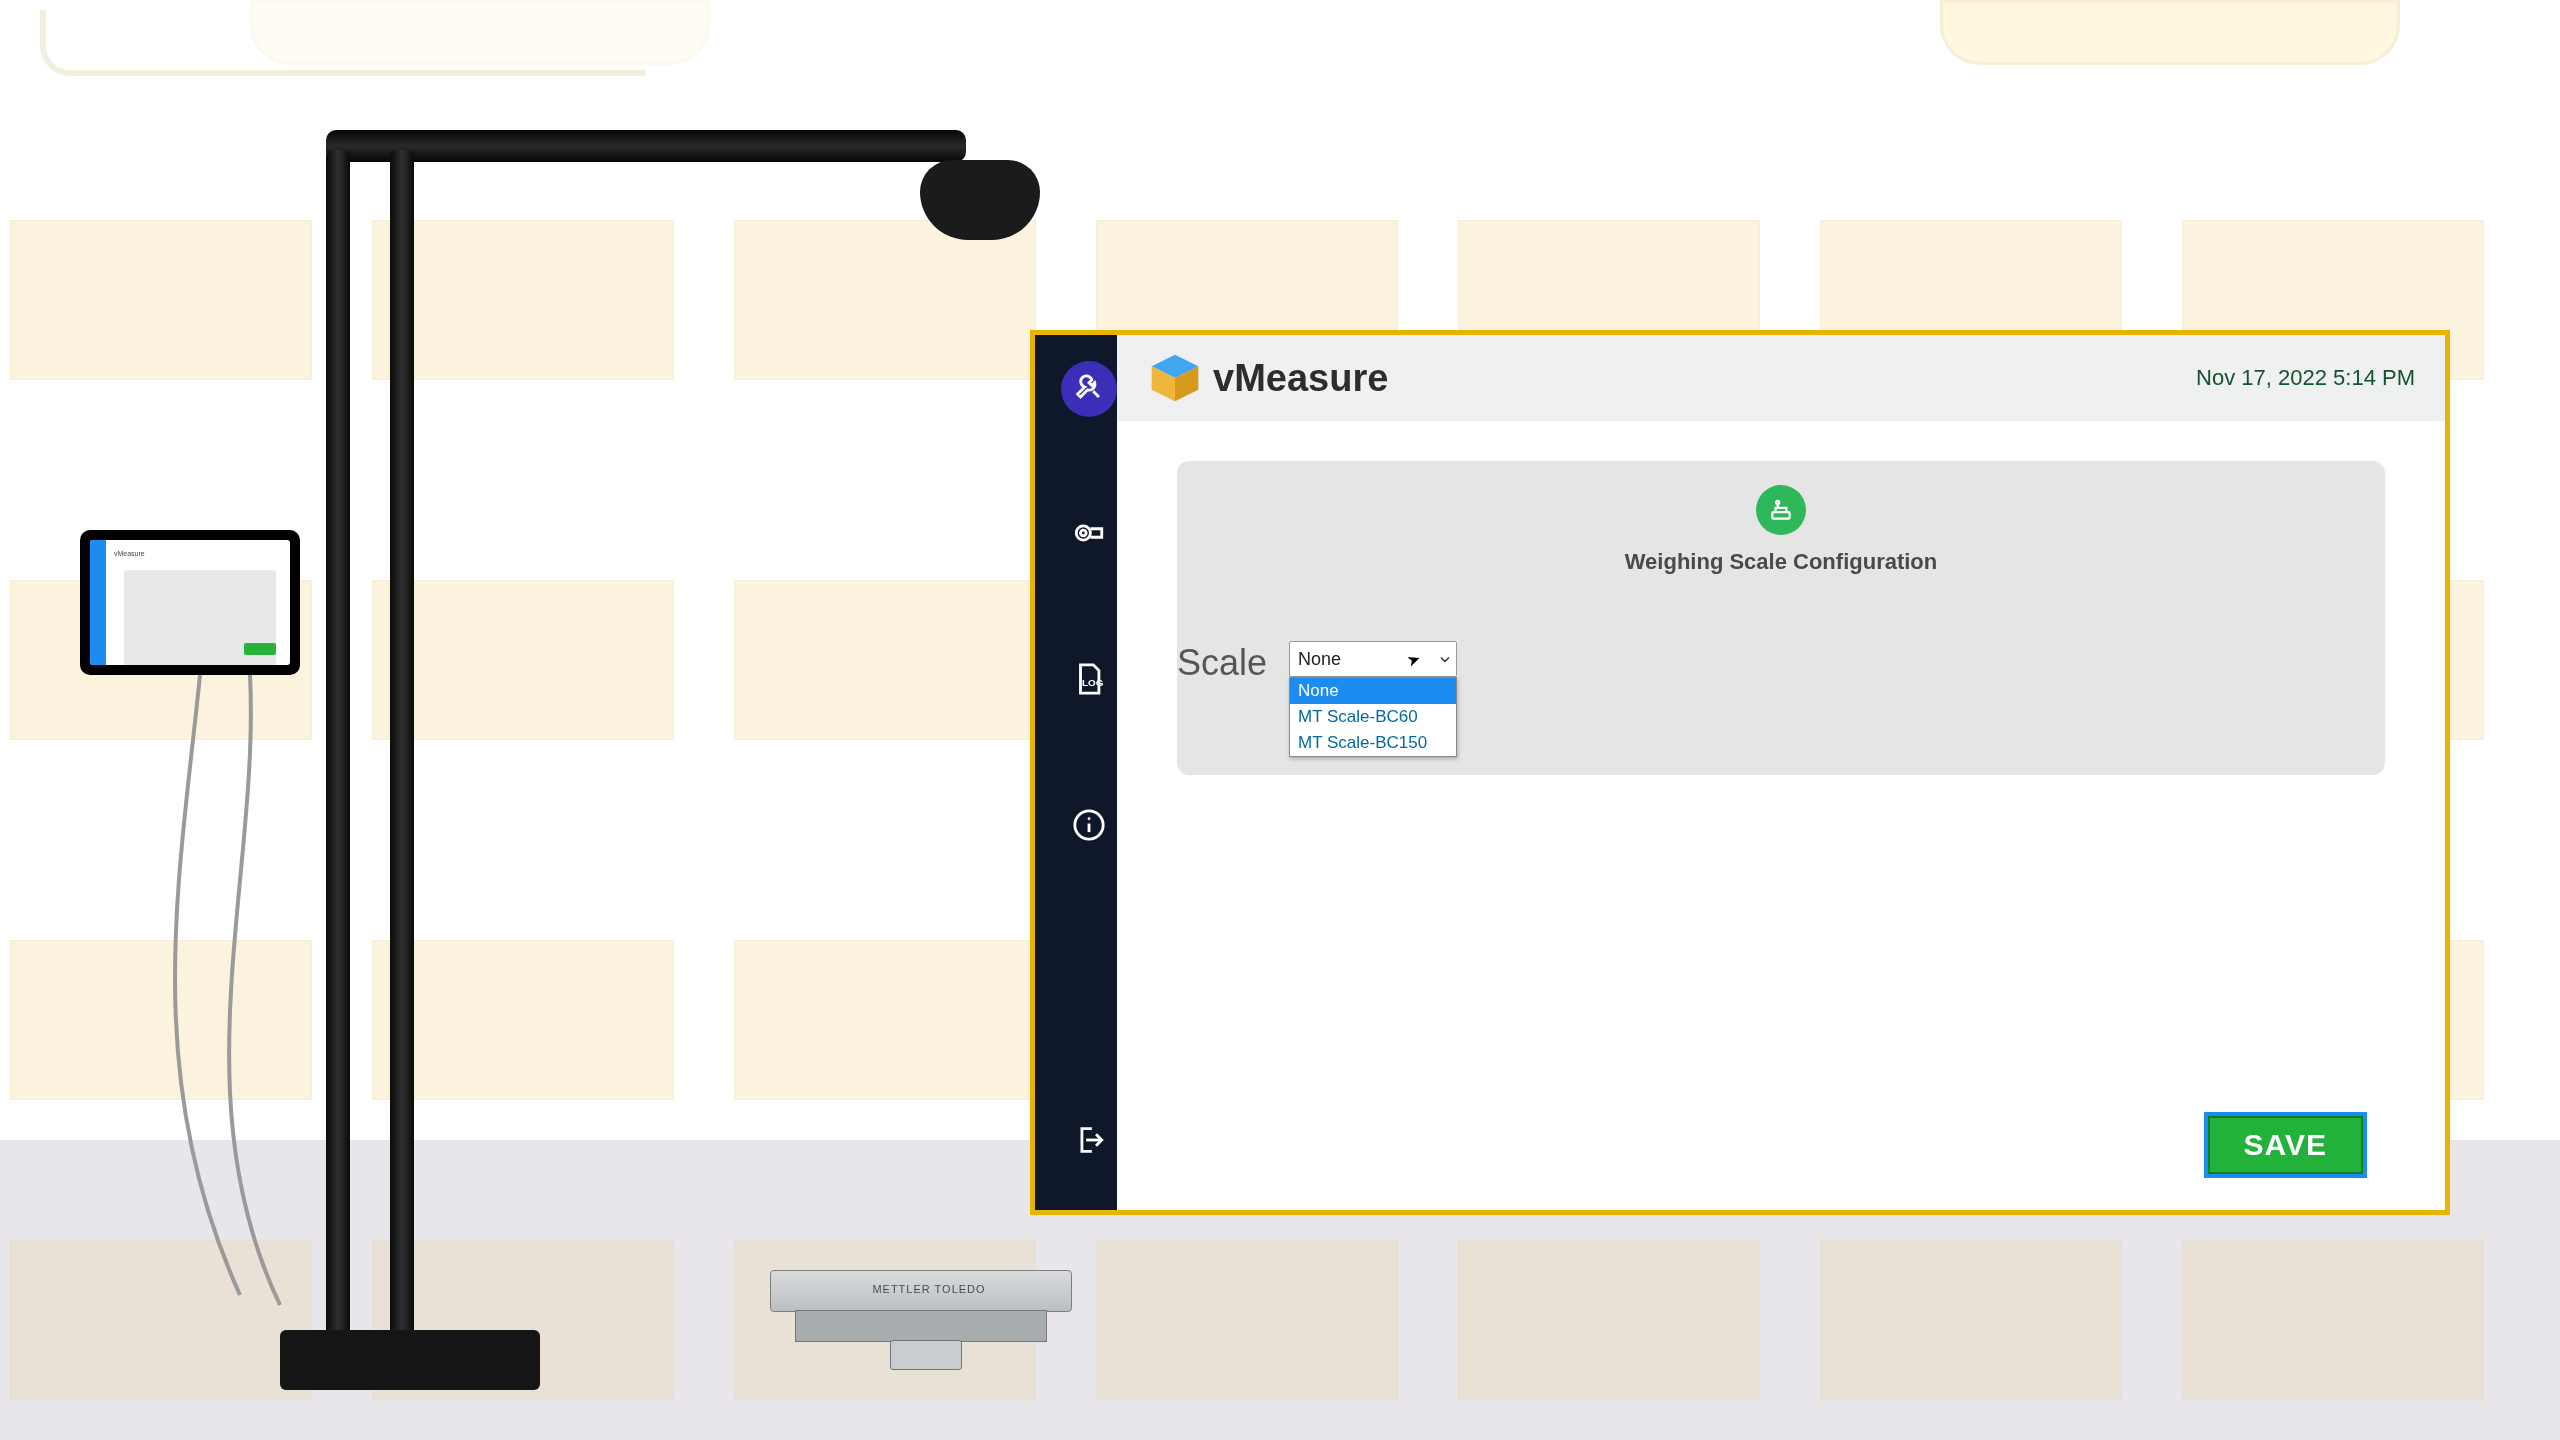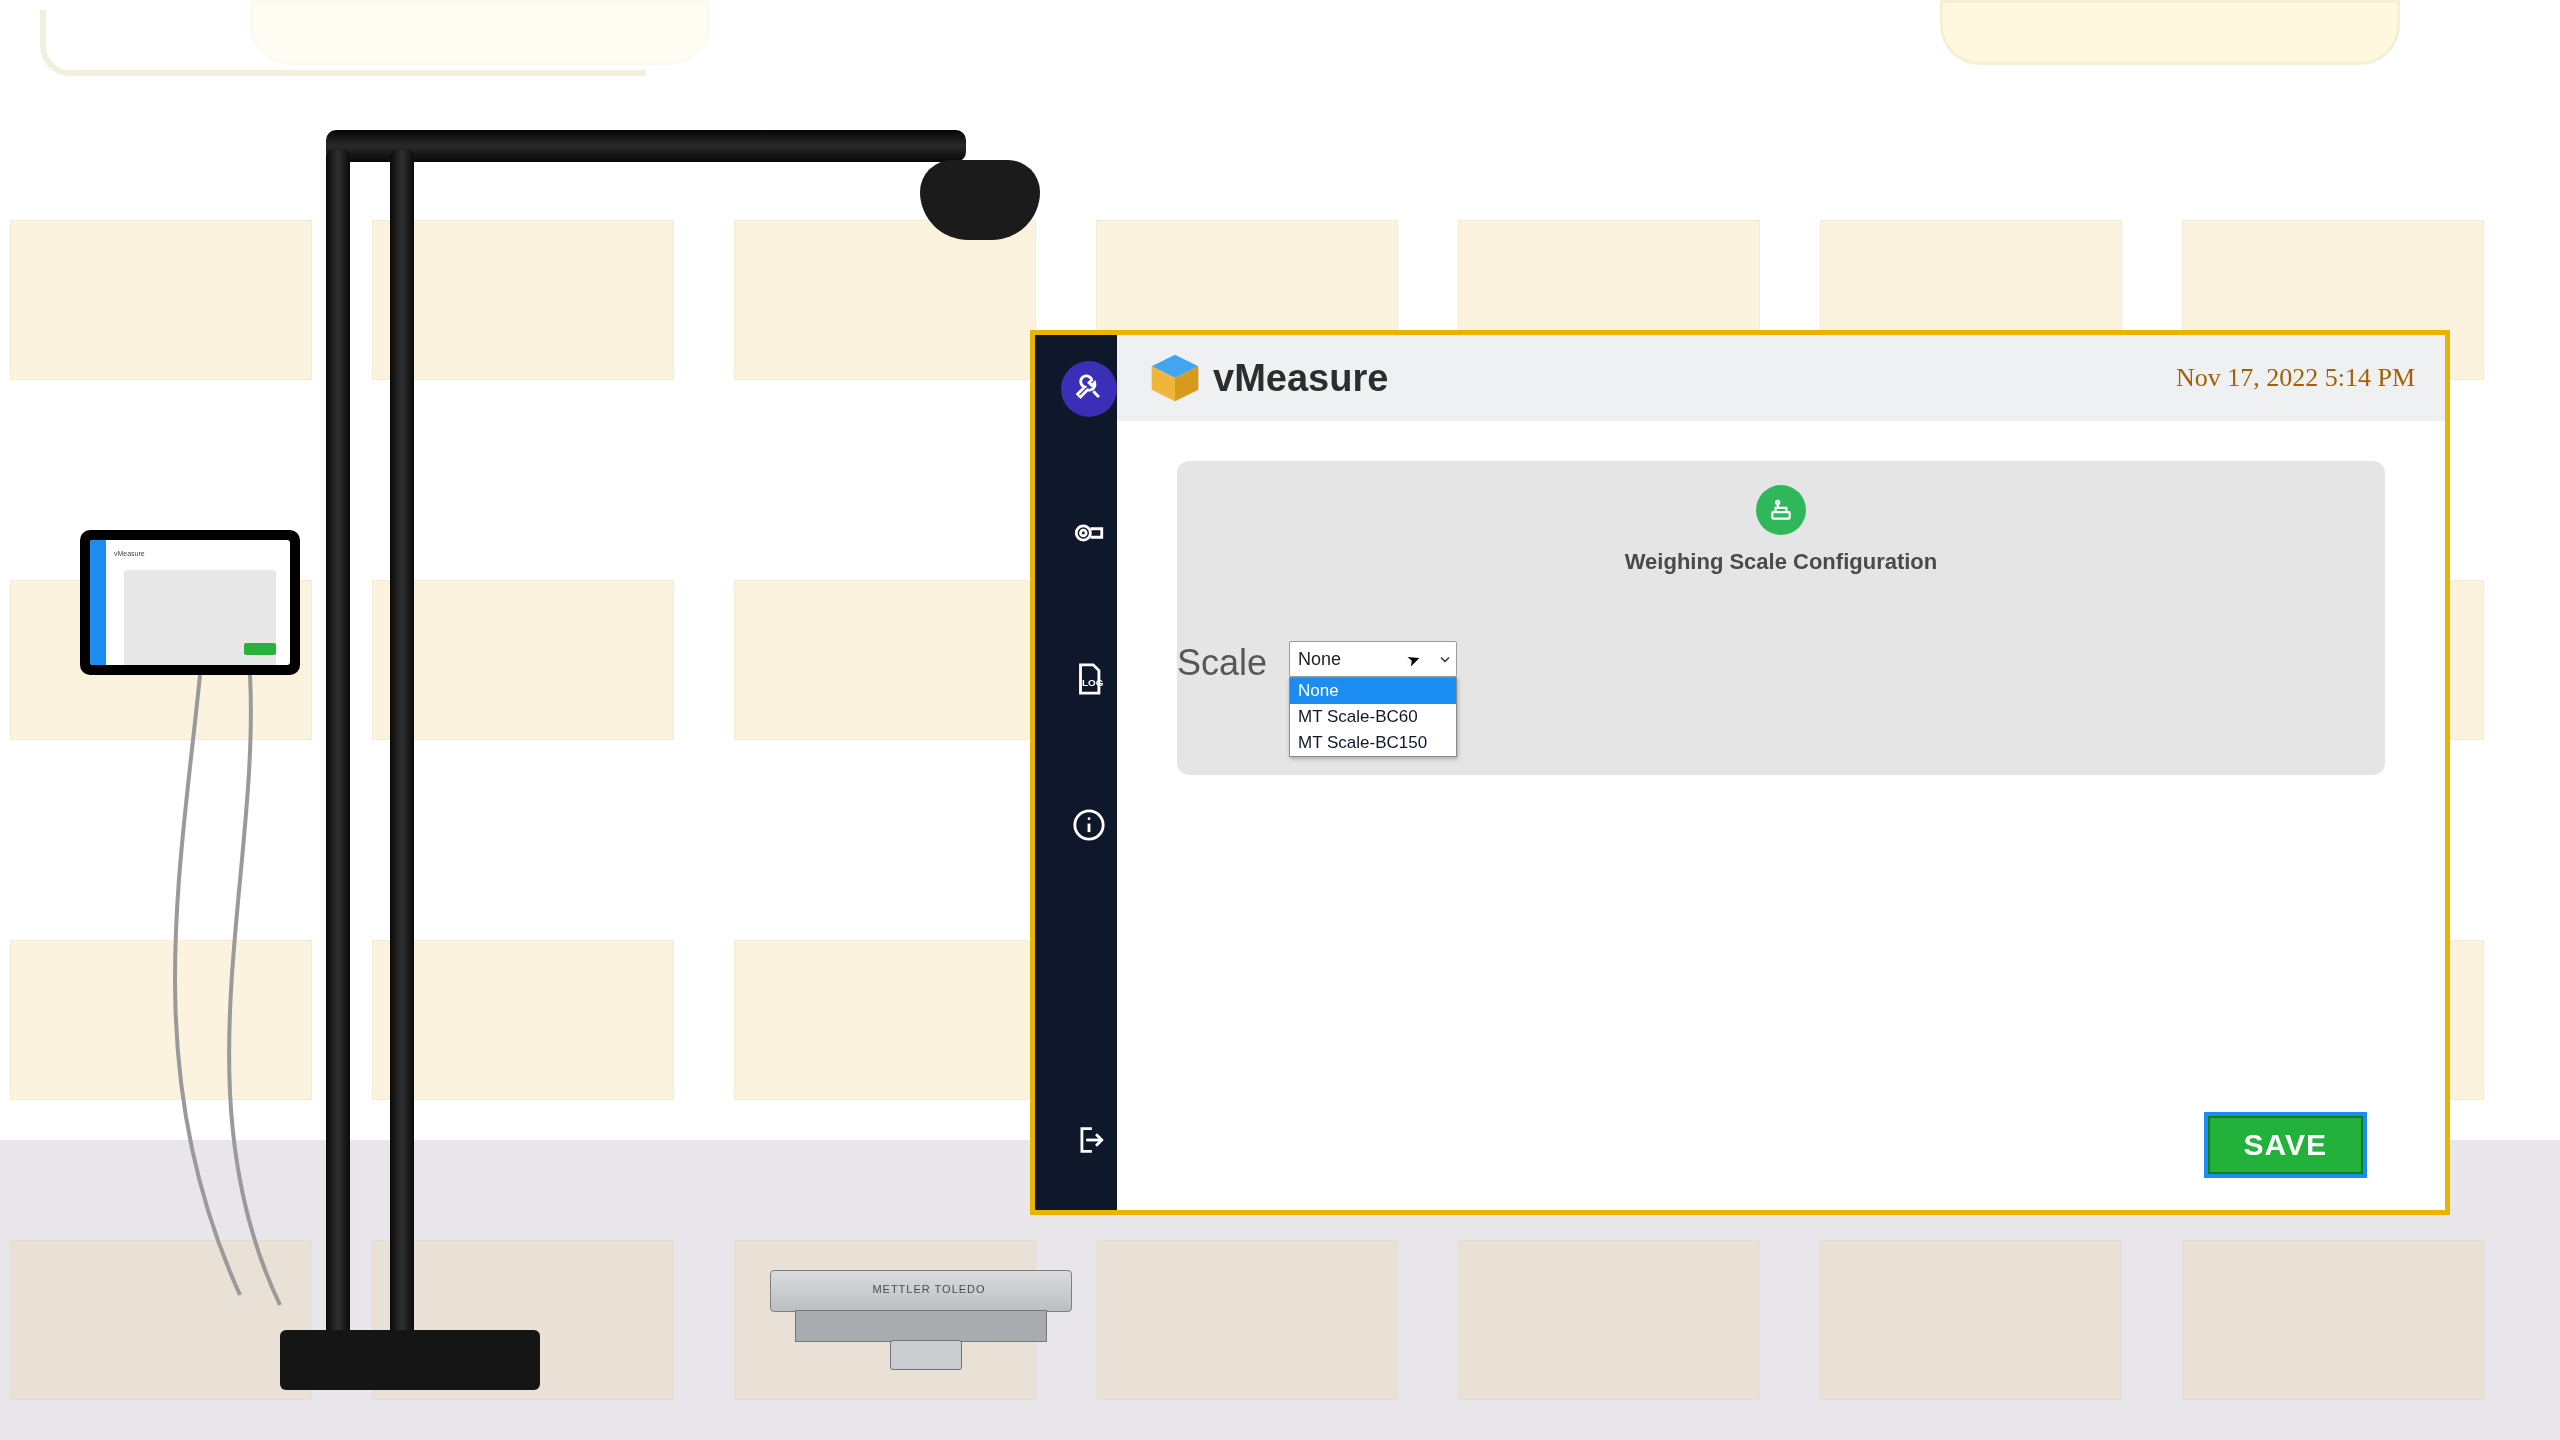--- a/index.html
+++ b/index.html
@@ -274,23 +274,22 @@
     margin-right: 10px;
   }
   .brandBox svg { width: 100%; height: 100%; }
   .brandText {
     font-size: 38px;
     font-weight: 700;
     color: #2d2d2d;
   }
   .datetime {
     margin-left: auto;
-    font-size: 26px;
-    color: #a16207;
-    font-family: Liberation Serif, serif;
+    font-size: 22px;
+    color: #14532d;
   }
 
   .content {
     flex: 1;
     padding: 40px 60px 20px 60px;
     position: relative;
   }
 
   .card {
     background: #e5e5e5;
@@ -373,21 +372,21 @@
     background: #fff;
     border: 1px solid #8a8a8a;
     box-sizing: border-box;
     box-shadow: 1px 2px 4px rgba(0,0,0,.25);
   }
   .dropdown .opt {
     height: 26px;
     line-height: 26px;
     padding: 0 8px;
     font-size: 17px;
-    color: #0f172a;
+    color: #0369a1;
     cursor: pointer;
     white-space: nowrap;
   }
   .dropdown .opt.selected {
     background: #1b8df0;
     color: #fff;
   }
 
   .saveBtnWrap {
     position: absolute;

